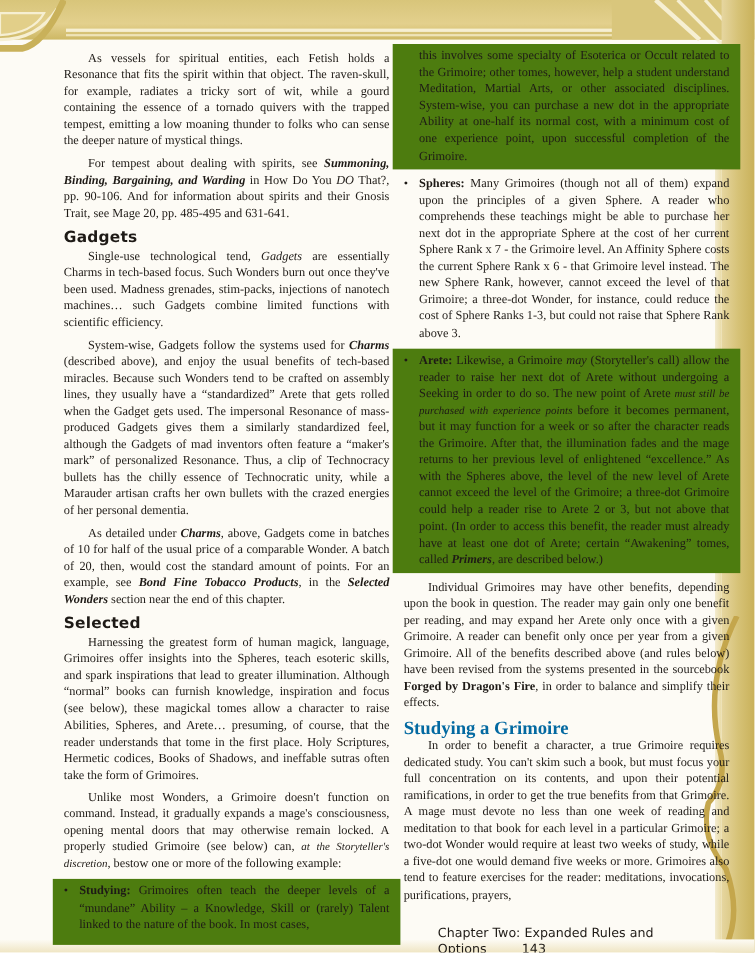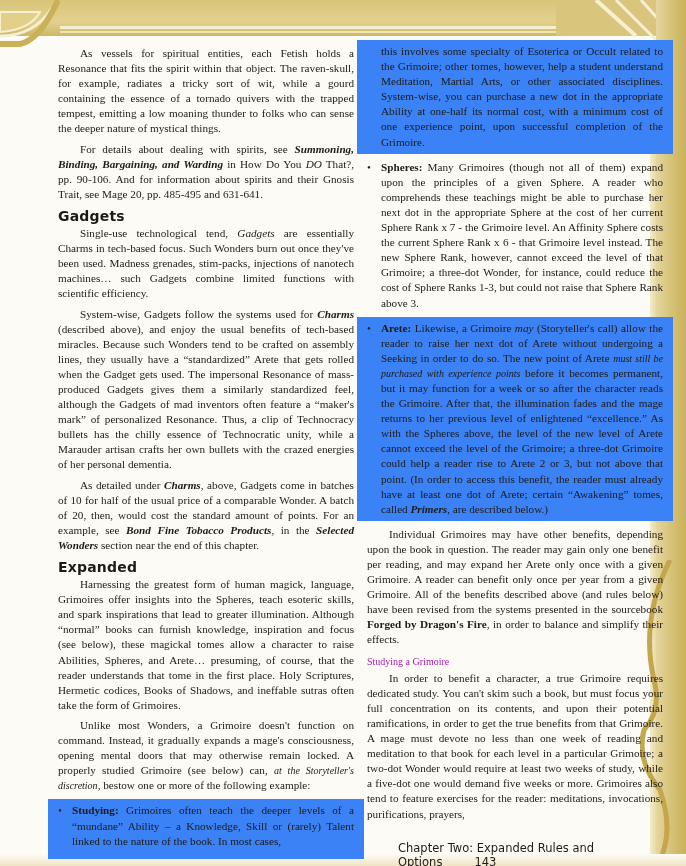--- a/index.html
+++ b/index.html
@@ -17,22 +17,22 @@
   .frame-bottom{position:absolute;left:0;bottom:0;width:686px;height:12px;
        background:linear-gradient(180deg,#fdfbf5 0%,#efe5c3 100%);}
   .swirl{position:absolute;right:6px;top:560px;width:40px;height:300px;}
 
   .col{position:absolute;top:46px;width:296px;font-size:11.2px;line-height:15.1px;text-align:justify;}
   .col-left{left:58px;}
   .col-right{left:367px;}
   p{margin:0 0 5px 0;text-indent:22px;}
   p.noindent{text-indent:0;}
   h2{font-family:"DejaVu Sans","Liberation Sans",sans-serif;font-size:14px;font-weight:bold;margin:7px 0 2px 0;letter-spacing:0.2px;}
-  h3{font-size:10px;font-weight:normal;color:#a21caf;margin:6px 0 2px 0;}
-  .box{background:#3b82f6;padding:4px 10px 4px 10px;margin:6px -10px 6px -10px;font-family:Liberation Serif, serif;}
+  h3{font-size:17px;font-weight:bold;color:#0369a1;margin:6px 0 2px 0;}
+  .box{background:#4d7c0f;padding:4px 10px 4px 10px;margin:6px -10px 6px -10px;font-family:Liberation Serif, serif;}
   .box-top{margin-top:-6px;}
   ul{margin:0;padding:0;list-style:none;}
   li{position:relative;padding-left:14px;margin:0 0 6px 0;}
   li .bullet{position:absolute;left:0;top:0;}
   .b{font-weight:bold;}
   .bi{font-weight:bold;font-style:italic;}
   .i{font-style:italic;margin-top:43px;}
   .small-i{font-style:italic;font-size:10px;}
   .footer{position:absolute;left:398px;top:841px;font-family:"DejaVu Sans","Liberation Sans",sans-serif;font-size:11.5px;color:#1e1a16;}
   .footer .page{margin-left:32px;}
@@ -57,28 +57,28 @@
 </svg>
 <div class="frame-right"></div>
 <div class="frame-right-line"></div>
 <svg class="swirl" viewBox="0 0 40 300">
   <path d="M30 0 Q0 60 14 120 Q22 150 4 170 Q-4 200 20 230 Q34 270 20 300" fill="none" stroke="#c4a64c" stroke-width="5"></path>
 </svg>
 <div class="frame-bottom"></div>
 
 <div class="col col-left">
   <p>As vessels for spiritual entities, each Fetish holds a Resonance that fits the spirit within that object. The raven-skull, for example, radiates a tricky sort of wit, while a gourd containing the essence of a tornado quivers with the trapped tempest, emitting a low moaning thunder to folks who can sense the deeper nature of mystical things.</p>
-  <p><span>For details about dealing with spirits, see </span><span class="bi">Summoning, Binding, Bargaining, and Warding</span><span> in How Do You </span><span class="i">DO</span><span> That?, pp. 90-106. And for information about spirits and their Gnosis Trait, see Mage 20, pp. 485-495 and 631-641.</span></p>
+  <p><span>For tempest about dealing with spirits, see </span><span class="bi">Summoning, Binding, Bargaining, and Warding</span><span> in How Do You </span><span class="i">DO</span><span> That?, pp. 90-106. And for information about spirits and their Gnosis Trait, see Mage 20, pp. 485-495 and 631-641.</span></p>
 
   <h2>Gadgets</h2>
   <p><span>Single-use technological tend, </span><span class="i">Gadgets</span><span> are essentially Charms in tech-based focus. Such Wonders burn out once they've been used. Madness grenades, stim-packs, injections of nanotech machines… such Gadgets combine limited functions with scientific efficiency.</span></p>
   <p><span>System-wise, Gadgets follow the systems used for </span><span class="bi">Charms</span><span> (described above), and enjoy the usual benefits of tech-based miracles. Because such Wonders tend to be crafted on assembly lines, they usually have a “standardized” Arete that gets rolled when the Gadget gets used. The impersonal Resonance of mass-produced Gadgets gives them a similarly standardized feel, although the Gadgets of mad inventors often feature a “maker's mark” of personalized Resonance. Thus, a clip of Technocracy bullets has the chilly essence of Technocratic unity, while a Marauder artisan crafts her own bullets with the crazed energies of her personal dementia.</span></p>
   <p><span>As detailed under </span><span class="bi">Charms</span><span>, above, Gadgets come in batches of 10 for half of the usual price of a comparable Wonder. A batch of 20, then, would cost the standard amount of points. For an example, see </span><span class="bi">Bond Fine Tobacco Products</span><span>, in the </span><span class="bi">Selected Wonders</span><span> section near the end of this chapter.</span></p>
 
-  <h2>Expanded</h2>
+  <h2>Selected</h2>
   <p>Harnessing the greatest form of human magick, language, Grimoires offer insights into the Spheres, teach esoteric skills, and spark inspirations that lead to greater illumination. Although “normal” books can furnish knowledge, inspiration and focus (see below), these magickal tomes allow a character to raise Abilities, Spheres, and Arete… presuming, of course, that the reader understands that tome in the first place. Holy Scriptures, Hermetic codices, Books of Shadows, and ineffable sutras often take the form of Grimoires.</p>
 
   <p><span>Unlike most Wonders, a Grimoire doesn't function on command. Instead, it gradually expands a mage's consciousness, opening mental doors that may otherwise remain locked. A properly studied Grimoire (see below) can, </span><span class="small-i">at the Storyteller's discretion</span><span>, bestow one or more of the following example:</span></p>
 
   <div class="box">
     <ul>
       <li><span class="bullet">•</span><span class="b">Studying:</span><span> Grimoires often teach the deeper levels of a “mundane” Ability – a Knowledge, Skill or (rarely) Talent linked to the nature of the book. In most cases,</span></li>
     </ul>
   </div>
 </div>

